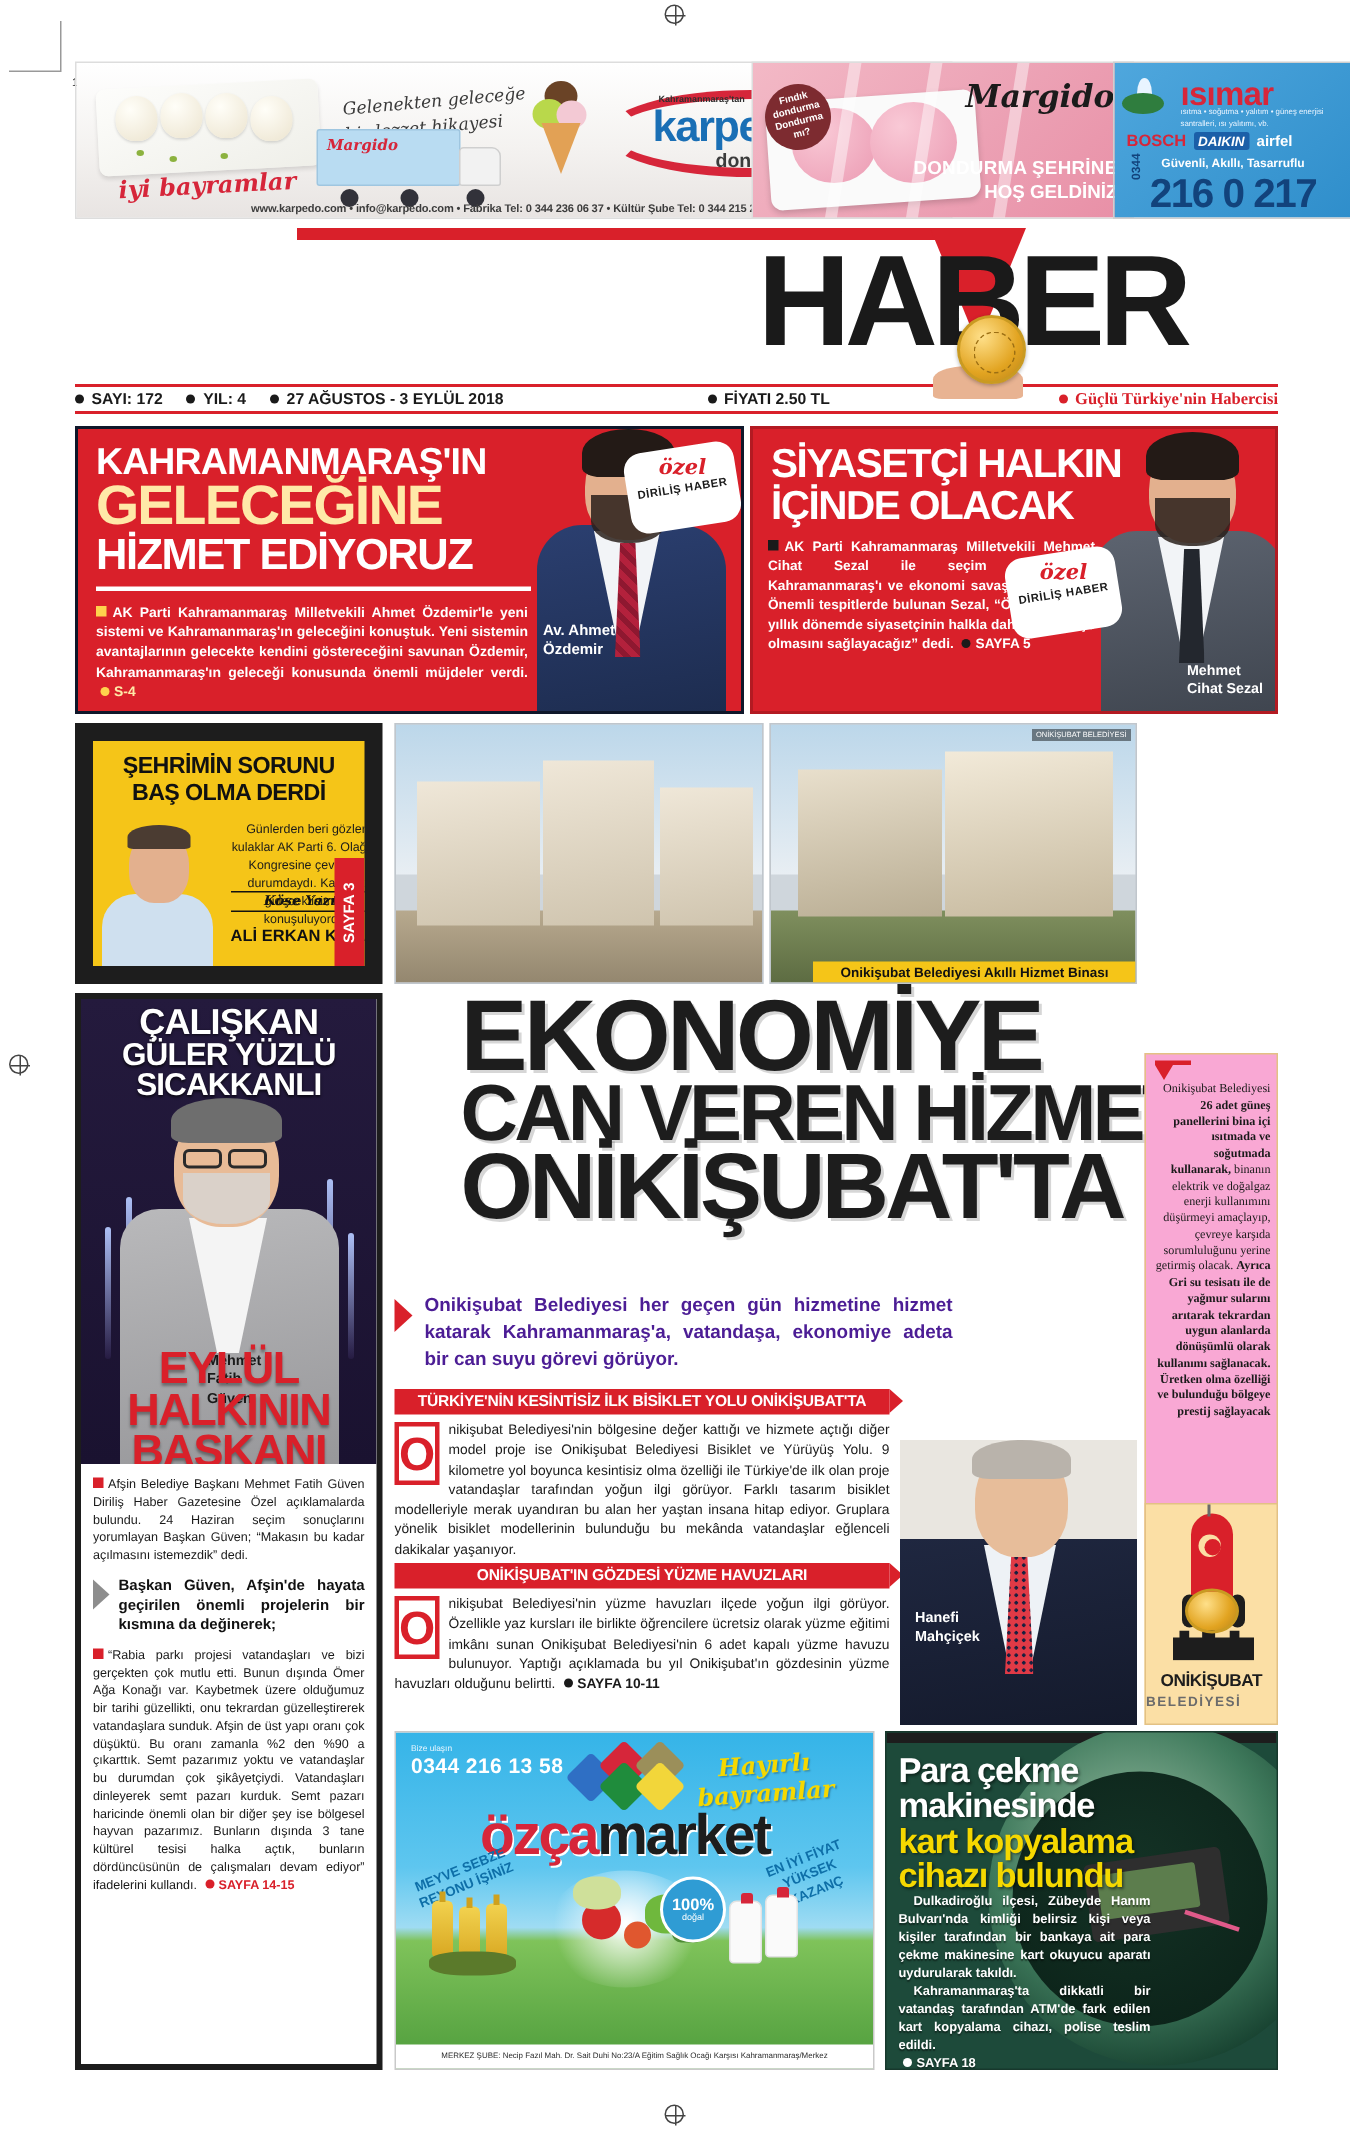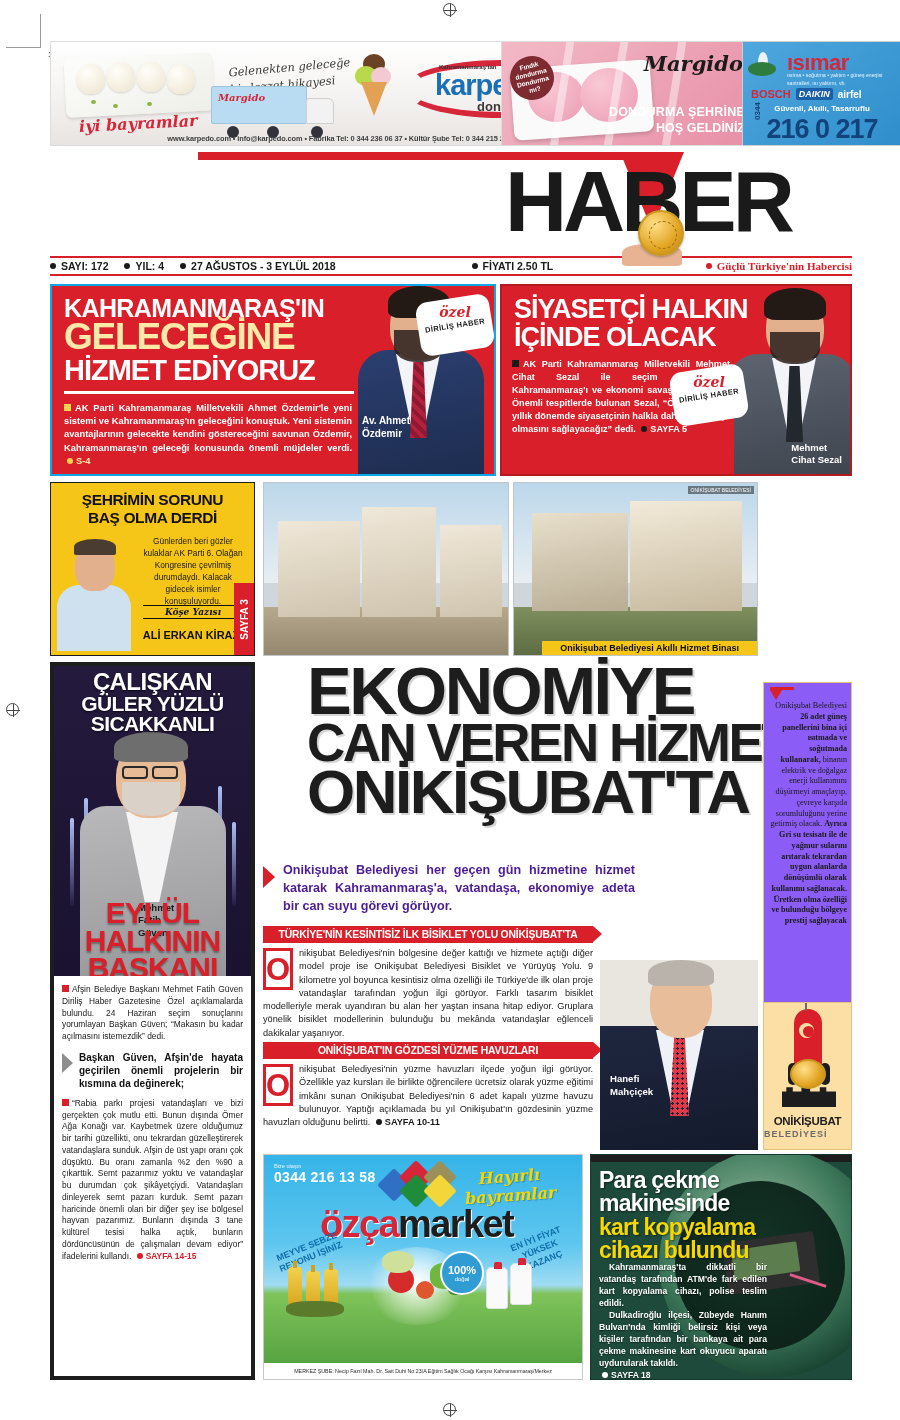--- a/index.html
+++ b/index.html
@@ -139,21 +139,21 @@
   }
   .ib-item{display:flex;align-items:center;gap:5px;margin-right:16px;}
   .dot{width:6px;height:6px;border-radius:50%;background:#1a1a1a;display:inline-block;}
   .dot.red{background:#d9202a;}
   .ib-right{margin-left:auto;color:#d9202a;font-family:"Liberation Serif",serif;font-weight:bold;font-size:11px;display:flex;align-items:center;gap:5px;}
 
   
   .hero { position:absolute; left:50px; top:284px; width:802px; height:192px; display:flex; gap:4px; }
   .hero-left {
     position:relative; flex:0 0 446px; background:#d9202a; overflow:hidden;
-    border:2px solid #0ea5e9;
+    border:2px solid #0f172a;
   }
   .hl-h1{position:absolute;left:12px;top:8px;font-size:25px;font-weight:bold;color:#fff;letter-spacing:-.6px;}
   .hl-h2{position:absolute;left:12px;top:32px;font-size:37px;font-weight:bold;color:#ffe9a8;letter-spacing:-1.2px;line-height:1;}
   .hl-h3{position:absolute;left:12px;top:70px;font-size:29px;font-weight:bold;color:#fff;letter-spacing:-1px;line-height:1;}
   .hl-rule{position:absolute;left:12px;top:105px;width:290px;height:3px;background:#fff;}
   .hl-body{position:absolute;left:12px;top:116px;width:288px;font-size:9.3px;line-height:1.42;color:#fff;font-weight:bold;text-align:justify;}
   .hl-sq{display:inline-block;width:7px;height:7px;background:#ffd24d;margin-right:4px;}
   .hl-pg{color:#ffe9a8;}
   .hl-photo{position:absolute;right:0;bottom:0;width:150px;height:190px;overflow:hidden;}
   .ph-suit{position:absolute;left:14px;top:66px;width:126px;height:126px;background:linear-gradient(170deg,#2b3f70,#1d2c4f);border-radius:30px 30px 0 0;}
@@ -174,21 +174,21 @@
   }
   .hr-h1{position:absolute;left:12px;top:10px;font-size:27px;font-weight:bold;color:#fff;letter-spacing:-1px;line-height:1.02;}
   .hr-body{position:absolute;left:10px;top:72px;width:218px;font-size:9.1px;line-height:1.42;color:#fff;font-weight:bold;text-align:justify;}
   .hr-sq{display:inline-block;width:7px;height:7px;background:#1a1a1a;margin-right:4px;}
   .hr-photo{position:absolute;right:0;bottom:0;width:116px;height:186px;overflow:hidden;}
   .hr-name{position:absolute;right:8px;bottom:8px;font-size:9.5px;font-weight:bold;color:#fff;line-height:1.25;}
 
   
   .sehrim {
     position:absolute; left:50px; top:482px; width:205px; height:174px;
-    background:#1d1d1d; padding:1px;
+    background:#1d1d1d; padding:12px;
   }
   .sehrim-in{position:relative;width:100%;height:100%;background:#f5c518;overflow:hidden;}
   .sh-h{position:absolute;left:0;top:8px;width:100%;text-align:center;font-size:15.5px;font-weight:bold;color:#111;line-height:1.15;letter-spacing:-.4px;}
   .sh-photo{position:absolute;left:4px;top:50px;width:78px;height:118px;overflow:hidden;}
   .shp-body{position:absolute;left:2px;top:52px;width:74px;height:70px;background:#cfe0ef;border-radius:22px 22px 0 0;}
   .shp-head{position:absolute;left:20px;top:10px;width:40px;height:48px;border-radius:46% 46% 42% 42%;background:#e3b08e;}
   .shp-hair{position:absolute;left:19px;top:6px;width:42px;height:16px;border-radius:50% 50% 10% 10%;background:#4b3c32;}
   .sh-text{position:absolute;left:88px;top:52px;width:108px;font-size:8.3px;line-height:1.45;color:#1a1a1a;text-align:center;}
   .sh-kose{position:absolute;left:92px;bottom:36px;width:100px;text-align:center;font-family:"DejaVu Serif",serif;font-style:italic;font-weight:bold;font-size:9px;color:#111;border-top:1px solid #111;border-bottom:1px solid #111;padding:1px 0;}
   .sh-auth{position:absolute;left:84px;bottom:14px;width:112px;text-align:center;font-size:11px;font-weight:bold;color:#111;}
@@ -265,22 +265,22 @@
   .mayor{position:absolute;left:600px;top:960px;width:158px;height:190px;overflow:hidden;background:#e9e6e0;}
   .my-suit{position:absolute;left:-4px;top:66px;width:166px;height:124px;background:linear-gradient(170deg,#1f2740,#141a2c);}
   .my-shirt{position:absolute;left:56px;top:70px;width:48px;height:80px;background:#eef2f6;clip-path:polygon(0 0,100% 0,66% 100%,34% 100%);}
   .my-tie{position:absolute;left:70px;top:76px;width:19px;height:80px;background:#e03a46;clip-path:polygon(22% 0,78% 0,100% 100%,0 100%);}
   .my-tie:after{content:"";position:absolute;inset:0;background-image:radial-gradient(#16203f 1px, transparent 1.2px);background-size:5px 5px;}
   .my-head{position:absolute;left:50px;top:6px;width:62px;height:72px;border-radius:46% 46% 44% 44%;background:#e7bd9a;}
   .my-hair{position:absolute;left:48px;top:0px;width:66px;height:26px;border-radius:50% 50% 18% 18%;background:#b9b3ab;}
   .my-name{position:absolute;left:10px;bottom:52px;font-size:9.6px;font-weight:bold;color:#fff;line-height:1.3;z-index:5;}
 
   
-  .yellowbar{position:absolute;left:763px;top:682px;width:89px;height:338px;
-    background:#8b5cf6;border:1px solid #e3c184;}
+  .yellowbar{position:absolute;left:763px;top:702px;width:89px;height:338px;
+    background:#f9a8d4;border:1px solid #e3c184;}
   .yb-arrow{position:absolute;left:6px;top:4px;}
   .yb-arrow .stem{width:24px;height:3px;background:#d9202a;}
   .yb-arrow .head{width:0;height:0;border-left:6px solid transparent;border-right:6px solid transparent;border-top:10px solid #d9202a;margin-left:0px;}
   .yb-text{position:absolute;left:6px;top:18px;width:77px;font-family:"Liberation Serif",serif;
     font-size:8.1px;line-height:1.33;color:#1a1a1a;text-align:right;}
   .yb-text b{font-weight:bold;}
   .logo12{position:absolute;left:763px;top:1002px;width:89px;height:148px;background:#fbdfa5;
     border:1px solid #e3c184;overflow:hidden;}
   .lg-flag{position:absolute;left:30px;top:6px;width:28px;height:60px;background:#d9202a;border-radius:14px 14px 4px 4px;}
   .lg-flag:before{content:"";position:absolute;left:11px;top:-7px;width:2px;height:9px;background:#6b6b6b;}
@@ -701,19 +701,19 @@
     <div class="pa-inner"></div>
     <div class="pa-dev"></div>
     <div class="pa-wire"></div>
     <div class="pa-h">
       <span class="w">Para çekme</span>
       <span class="w">makinesinde</span>
       <span class="y">kart kopyalama</span>
       <span class="y">cihazı bulundu</span>
     </div>
     <div class="pa-body">
+      <span class="pa-indent">Dulkadiroğlu ilçesi, Zübeyde Hanım Bulvarı'nda kimliği belirsiz kişi veya kişiler tarafından bir bankaya ait para çekme makinesine kart okuyucu aparatı uydurularak takıldı.</span>
       <span class="pa-indent">Kahramanmaraş'ta dikkatli bir vatandaş tarafından ATM'de fark edilen kart kopyalama cihazı, polise teslim edildi.</span>
-      <span class="pa-indent">Dulkadiroğlu ilçesi, Zübeyde Hanım Bulvarı'nda kimliği belirsiz kişi veya kişiler tarafından bir bankaya ait para çekme makinesine kart okuyucu aparatı uydurularak takıldı.</span>
       <span class="dot" style="background:#fff;margin:0 3px;"></span><b class="pa-pg">SAYFA 18</b>
     </div>
   </div>
 
 </div>
 
 </body></html>

